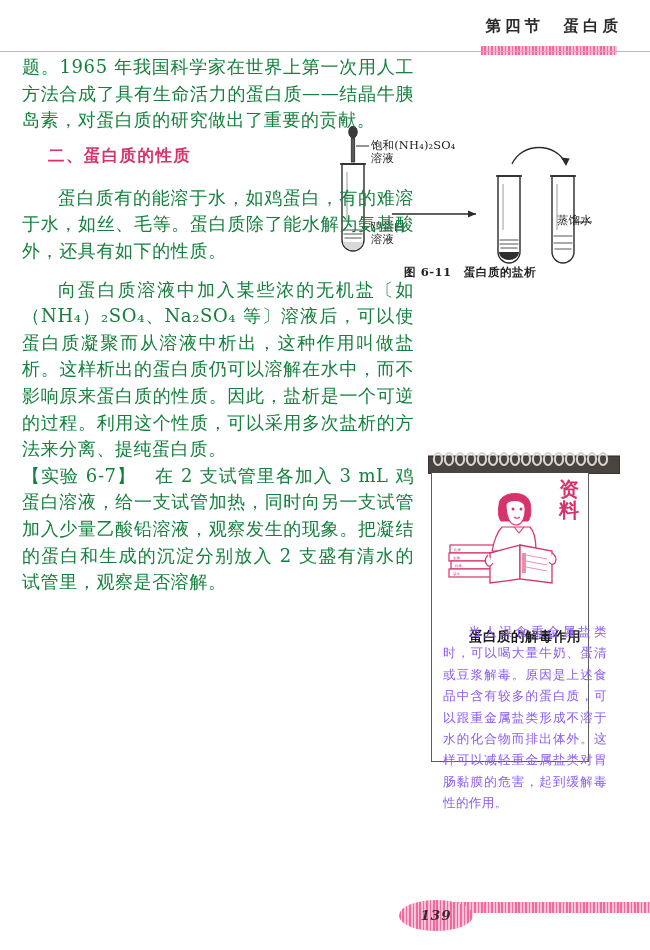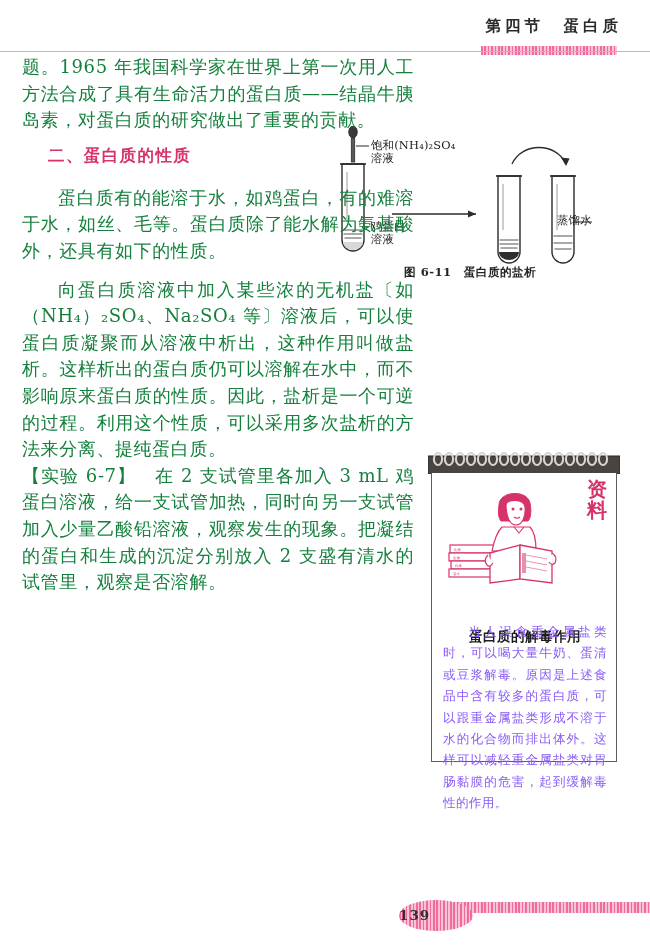--- a/index.html
+++ b/index.html
@@ -134,21 +134,21 @@
   .sb-spiral {
     position: absolute;
     left: 0; top: 0;
     width: 192px;
     height: 22px;
   }
   .sb-body {
     position: absolute;
     left: 3px;
     top: 21px;
-    width: 186px;
+    width: 158px;
     height: 289px;
     border-left: 1.4px solid #5d5d5d;
     border-right: 1.4px solid #5d5d5d;
     border-bottom: 1.4px solid #5d5d5d;
     background: #ffffff;
     box-sizing: border-box;
   }
   .sb-art {
     position: absolute;
     left: 12px;
@@ -224,24 +224,26 @@
         #f06a9c 0px, #f06a9c 1.6px,
         #fbc3d8 1.6px, #fbc3d8 3.4px);
   }
   .footer-pagenum {
     position: absolute;
     left: 399px;
     top: 0px;
     width: 74px;
     height: 31px;
     line-height: 31px;
+    text-align: center;
     font-size: 13.5px;
     font-weight: bold;
     color: #3a2a2f;
     letter-spacing: 1px;
+    font-style: italic;
   }
 </style>
 </head>
 <body>
 
 <div class="page-header">
   <div class="header-title">第四节　蛋白质</div>
   <div class="header-bar"></div>
   <div class="header-rule"></div>
 </div>

